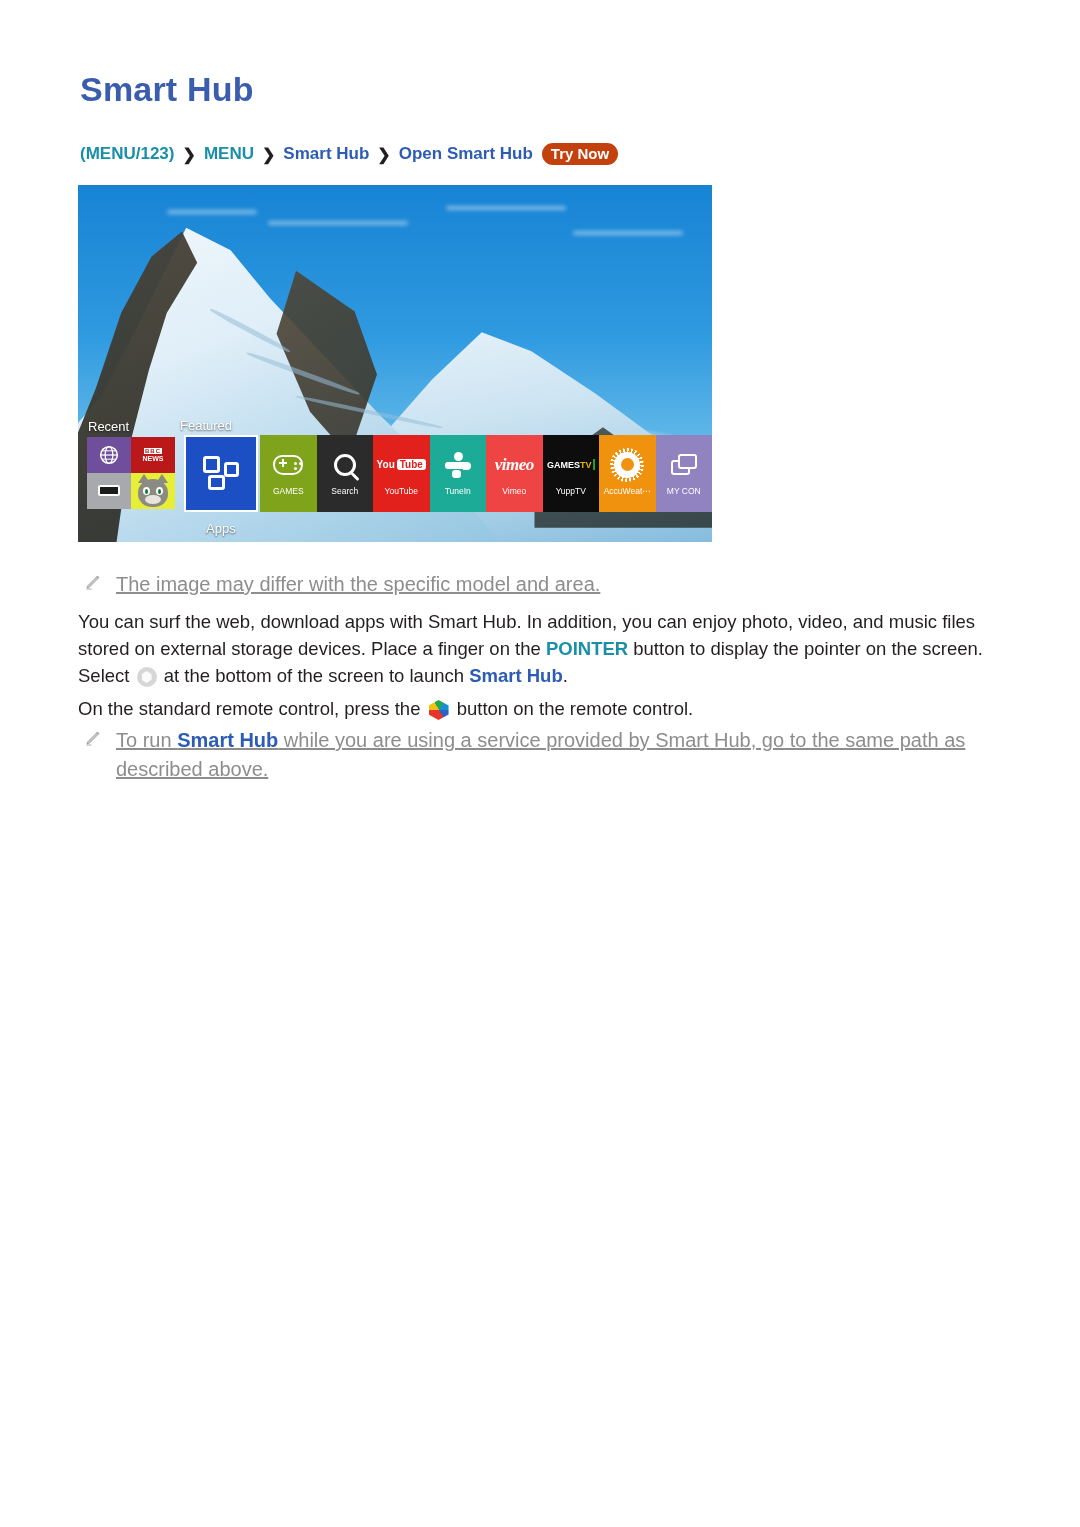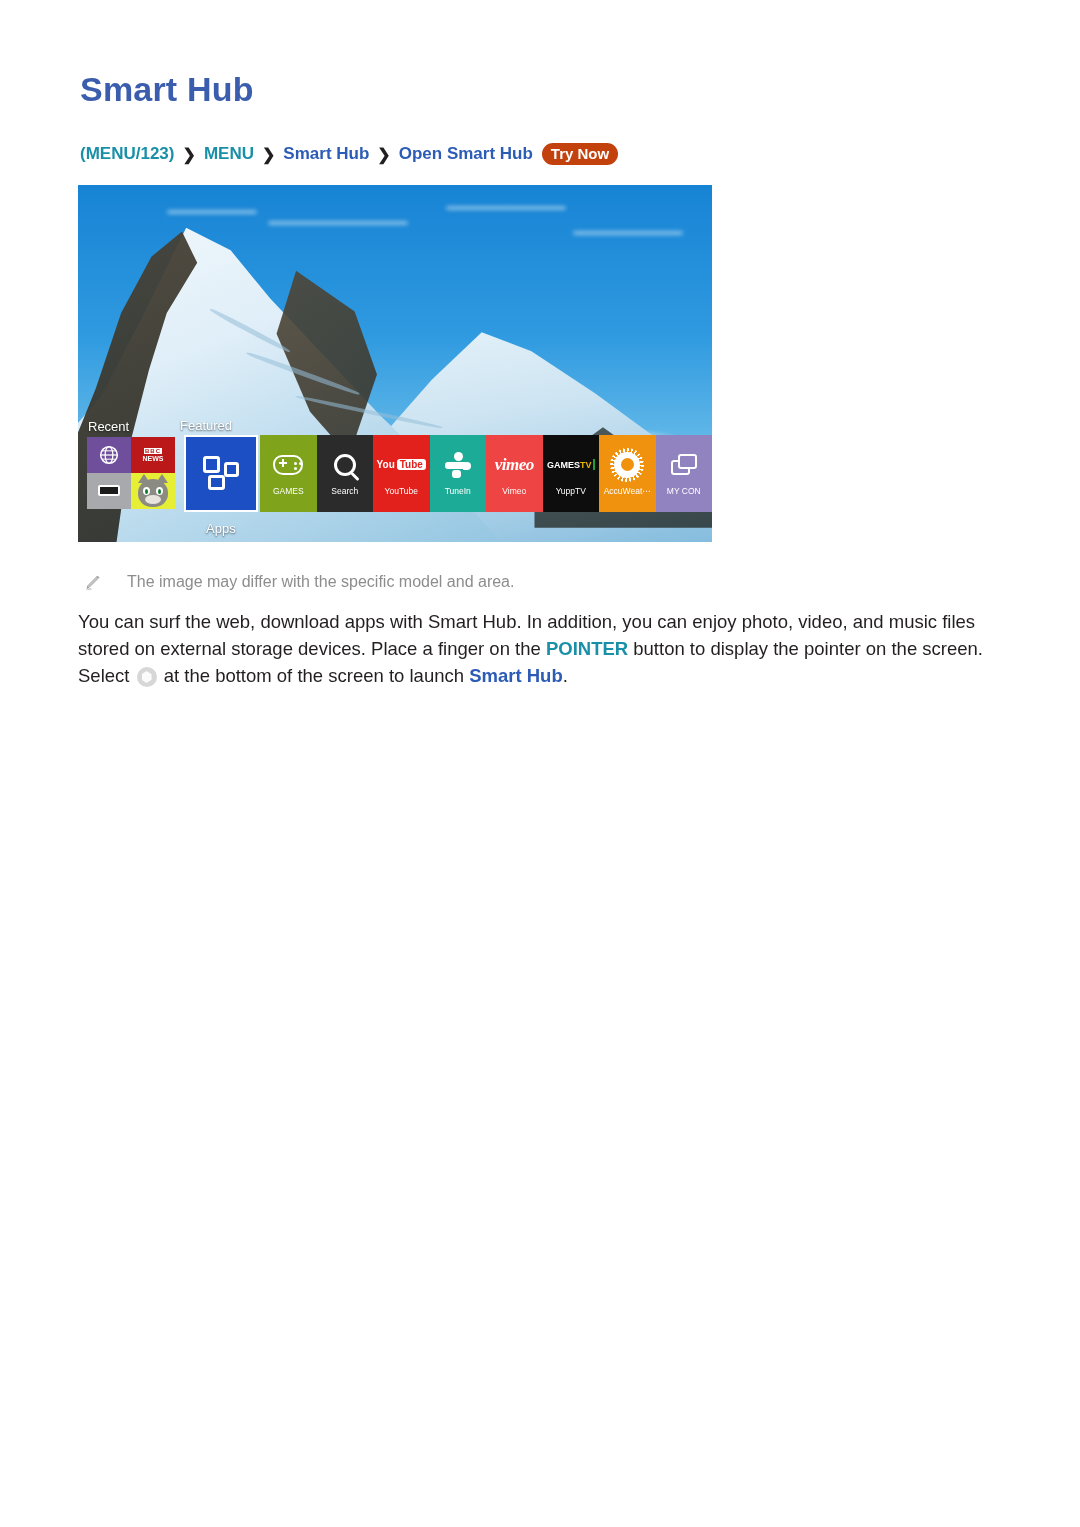--- a/index.html
+++ b/index.html
@@ -219,22 +219,22 @@
   }
   .sun i { position:relative; z-index:2; width:17px; height:17px; border-radius:50%; background:#f0920e; border:2.5px solid #fff; }
 
   .folder { position:relative; width:26px; height:21px; }
   .folder span { position:absolute; border:2.5px solid #fff; border-radius:3px; }
   .fb { left:0; bottom:0; width:19px; height:15px; }
   .ff { right:0; top:0; width:19px; height:15px; background:#9182c0; }
 
   
   .note {
-    position:absolute; display:flex; gap:25px; align-items:flex-start;
-    font-size:16px; color:#8d8d8d; line-height:1.45;
+    position:absolute; display:flex; gap:14px; align-items:flex-start;
+    font-size:20px; color:#8d8d8d; line-height:1.45;text-decoration:underline;
   }
   .note-1 { left:84px; top:570px; width:900px; }
   .note-2 { left:84px; top:726px; width:920px; }
   .pencil { flex:0 0 auto; width:18px; height:18px; margin-top:3px; }
   .note-txt { padding-top:0; }
   .note-txt .hl { color:#2c5cb5; font-weight:bold; }
 
   .body-para {
     position:absolute; left:78px; width:910px;
     font-size:18.5px; line-height:27px; color:#231f20;
@@ -444,15 +444,26 @@
       <path d="M17 5 L19 7" stroke="#9a9a9a" stroke-width="1.1"></path>
       <path d="M3.2 21.4 L10 21.4" stroke="#9a9a9a" stroke-width="1.1"></path>
     </svg>
     <span class="note-txt">The image may differ with the specific model and area.</span>
   </div>
 
   <div class="body-para para-1">
     <span>You can surf the web, download apps with Smart Hub. In addition, you can enjoy photo, video, and music files stored on external storage devices. Place a finger on the </span><span class="pointer-hl">POINTER</span><span> button to display the pointer on the screen. Select </span><span class="inline-hub-gray"></span><span> at the bottom of the screen to launch </span><span class="smarthub-hl">Smart Hub</span><span>.</span>
   </div>
 
-
+  <div class="body-para para-2">
+    <span>On the standard remote control, press the </span><span class="inline-hub-color"><i></i></span><span> button on the remote control.</span>
+  </div>
+
+  <div class="note note-2">
+    <svg class="pencil" viewBox="0 0 24 24">
+      <path d="M4 20 L7 19 L20 6 L18 4 L5 17 Z" fill="#c9c9c9" stroke="#9a9a9a" stroke-width="1.1" stroke-linejoin="round"></path>
+      <path d="M17 5 L19 7" stroke="#9a9a9a" stroke-width="1.1"></path>
+      <path d="M3.2 21.4 L10 21.4" stroke="#9a9a9a" stroke-width="1.1"></path>
+    </svg>
+    <span class="note-txt"><span>To run </span><span class="hl">Smart Hub</span><span> while you are using a service provided by Smart Hub, go to the same path as described above.</span></span>
+  </div>
 
 </div>
 
 </body></html>

